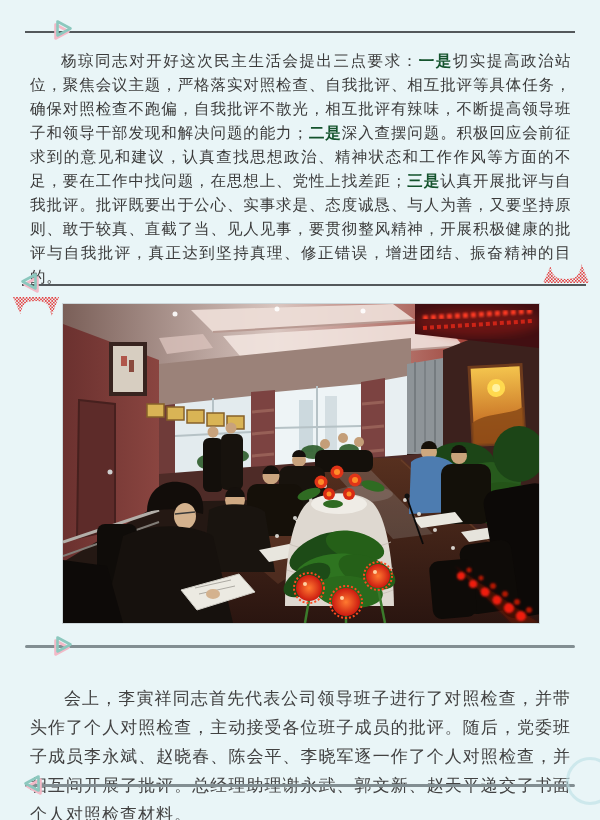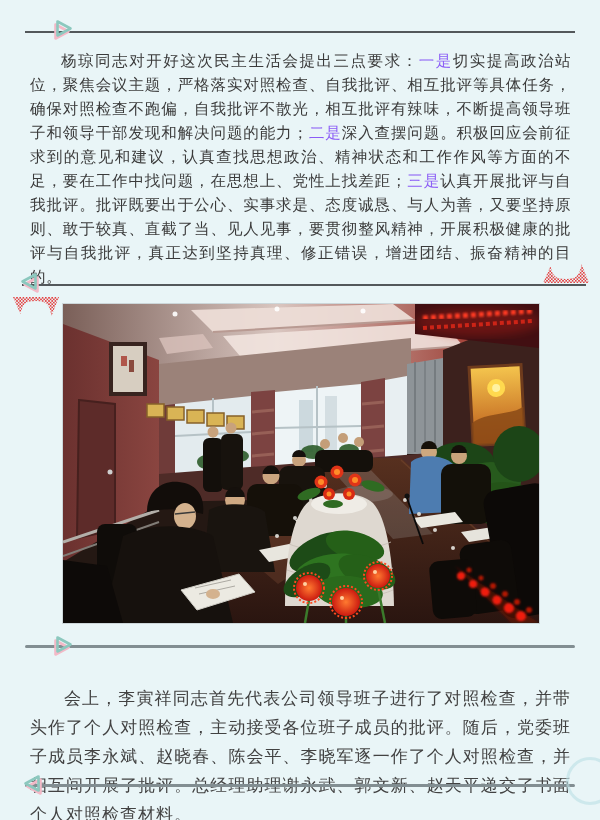--- a/index.html
+++ b/index.html
@@ -13,21 +13,21 @@
   .line-thin{border-top:2px solid #53585b;}
   .line-gray{border-top:3px solid #828e92;border-radius:2px;}
   .tri-icon{position:absolute;width:22px;height:22px;}
   .lace{position:absolute;}
   .para{
     position:absolute;left:30px;width:541px;margin:0;
     color:#3b3b3b;text-align:justify;text-indent:2em;
   }
   .para-sans{top:49px;font-size:15.5px;line-height:24px;
     font-family:"Liberation Sans",sans-serif;letter-spacing:.5px;}
-  .para-sans b{font-weight:normal;color:#8b5cf6;}
+  .para-sans b{font-weight:bold;color:#14532d;}
   .para-serif{top:684px;font-size:17px;line-height:29px;color:#424242;
     font-family:"Liberation Serif",serif;letter-spacing:1px;}
   .photo{
     position:absolute;left:62px;top:303px;width:476px;height:319px;
     border:1px solid #ccd6d9;box-sizing:content-box;background:#241813;
   }
   .photo svg{display:block;width:476px;height:319px;}
   .faint-circle{
     position:absolute;left:566px;top:757px;width:42px;height:42px;
     border-radius:50%;border:3px solid rgba(186,224,228,.6);

